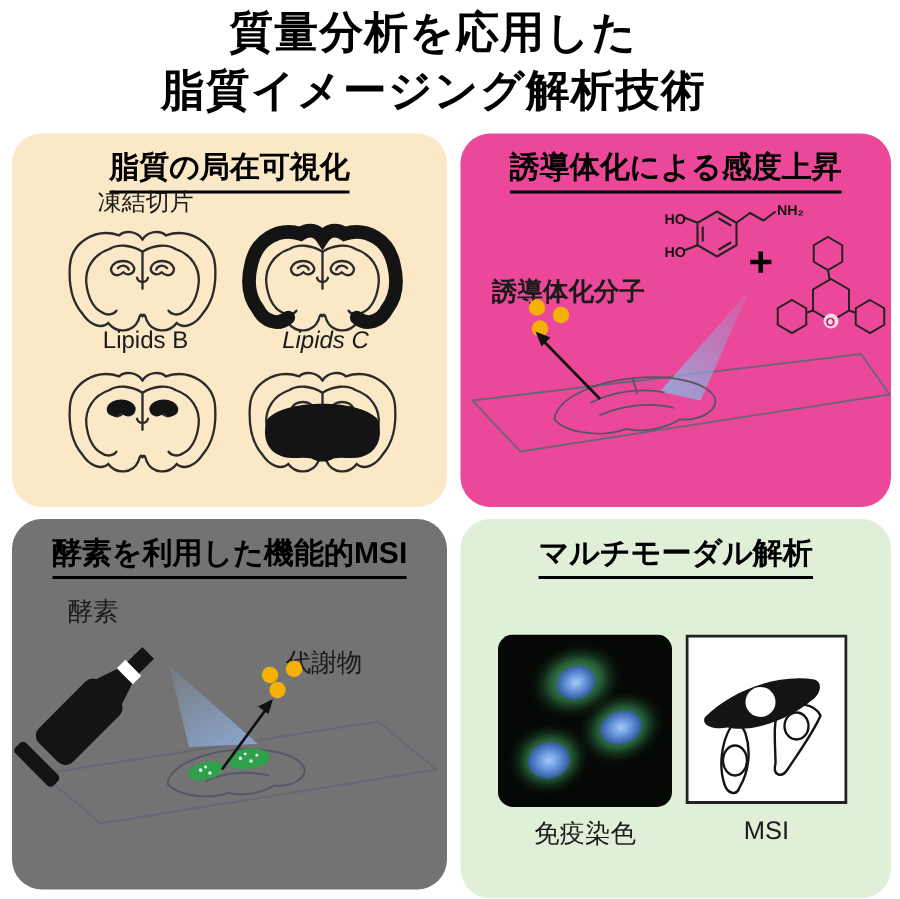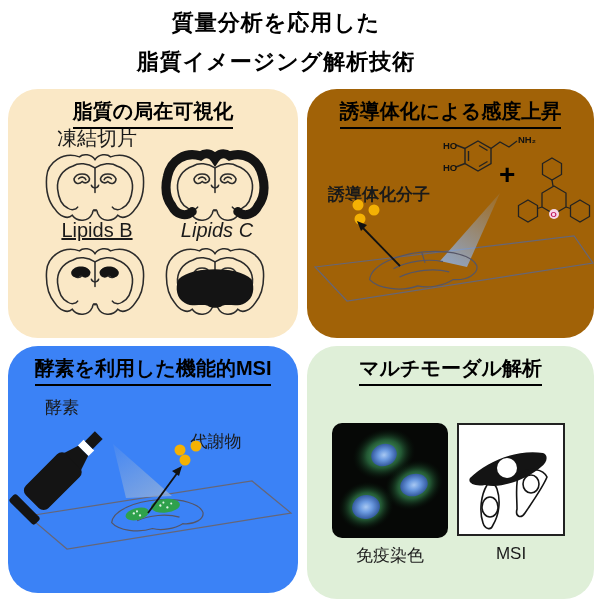--- a/index.html
+++ b/index.html
@@ -2,53 +2,53 @@
 <html><head>
 <meta charset="utf-8">
 <style>
   html,body{margin:0;padding:0;background:#ffffff;}
   #app{
     position:relative;width:600px;height:599px;background:#ffffff;overflow:hidden;
     font-family:"Liberation Sans","DejaVu Sans",sans-serif;color:#000;
   }
   .main-title{
     position:absolute;top:3px;left:0;width:552px;text-align:center;
-    font-size:22px;font-weight:800;line-height:39px;letter-spacing:1px;color:#000;
+    font-size:29px;font-weight:800;line-height:39px;letter-spacing:1px;color:#000;padding-left:13px;
   }
-  .panel{position:absolute;border-radius:30px;}
+  .panel{position:absolute;border-radius:20px;}
   #panel1{left:8px;top:89px;width:290px;height:249px;background:#FAE8C6;}
   #panel2{left:307px;top:89px;width:287px;height:249px;background:#F6D6E9;}
   #panel3{left:8px;top:346px;width:290px;height:247px;background:#D8E0EF;}
   #panel4{left:307px;top:346px;width:287px;height:253px;background:#DFEFD8;}
   .panel-heading{
     position:absolute;top:9px;left:0;right:0;text-align:center;
     font-size:20px;font-weight:800;color:#000;
   }
   .panel-heading span{border-bottom:2.5px solid #000;padding-bottom:2px;display:inline-block;}
-  .lbl{position:absolute;font-size:20px;color:#1a1a1a;text-align:center;}
+  .lbl{position:absolute;font-size:16px;color:#1a1a1a;text-align:center;}
   .lbl17{font-size:17px;}
   .abs{position:absolute;}
   svg{display:block;}
 </style>
 </head>
 <body>
 
 <div id="app">
 
   <div class="main-title">
     <div>質量分析を応用した</div>
     <div>脂質イメージング解析技術</div>
   </div>
 
   <div class="panel" id="panel1" style="background: rgb(250, 232, 198);">
     <div class="panel-heading">
       <span>脂質の局在可視化</span>
     </div>
     <div class="lbl" style="left:34px;top:36px;width:110px;">凍結切片</div>
-    <div class="lbl" style="left:34px;top:130px;width:110px;text-decoration:underline;">Lipids B</div>
+    <div class="lbl" style="left:34px;top:130px;width:110px;">Lipids B</div>
     <div class="lbl" style="left:154px;top:130px;width:110px;font-style:italic;">Lipids C</div>
 
     <svg class="abs" style="left:0;top:0;" width="290" height="249" viewBox="0 0 290 249">
       <defs>
         <g id="brainBase" stroke="#2b2b2b" stroke-width="1.7" fill="none" stroke-linecap="round">
           <g id="bh">
             <path d="M60,16 C56,10 47,9 43,13 C25,7 8,19 7,35 C6,49 9,62 16,70 C21,78 30,82 35,77 C41,85 53,84 57,75 C58,71 59,70 60,72"></path>
             <path d="M60,25 C52,20 42,19 36,23 C24,27 18,37 19,48 C20,58 24,66 30,69 C34,72 39,71 41,68"></path>
             <path d="M37,37 C40,30 52,30 54,37 C54,41 49,43 46,40 C42,44 37,42 37,37 Z"></path>
             <path d="M42,37 C45,34 49,35 50,38"></path>
@@ -73,21 +73,21 @@
         <path d="M34,36 C37,28 52,28 55,36 C55,41 49,44 45,40 C40,44 33,42 34,36 Z M86,36 C83,28 68,28 65,36 C65,41 71,44 75,40 C80,44 87,42 86,36 Z" fill="#141414"></path>
       </svg>
 
       <svg x="152" y="150" width="110" height="84" viewBox="0 0 120 92">
         <use href="#brainBase"></use>
         <path d="M20,44 C28,36 44,33 60,33 C76,33 92,36 100,44 C104,54 102,65 93,70 C85,75 76,71 68,73 C64,76 56,76 52,73 C44,71 35,75 27,70 C18,65 16,54 20,44 Z" fill="#141414"></path>
       </svg>
     </svg>
   </div>
 
-  <div class="panel" id="panel2" style="background: #a16207;">
+  <div class="panel" id="panel2" style="background: #ec4899;">
     <div class="panel-heading">
       <span>誘導体化による感度上昇</span>
     </div>
     <div class="lbl lbl17" style="left:16px;top:94px;width:112px;font-weight:bold;">誘導体化分子</div>
     <div class="abs" style="left:192px;top:70px;font-size:28px;font-weight:700;">+</div>
 
     <svg class="abs" style="left:0;top:0;" width="287" height="249" viewBox="0 0 287 249">
       <defs>
         <linearGradient id="beam2" x1="193" y1="104" x2="145" y2="176" gradientUnits="userSpaceOnUse">
           <stop offset="0" stop-color="#8FAEDC" stop-opacity="0.12"></stop>
@@ -137,21 +137,21 @@
         <polygon points="221,111 230.5,116.5 230.5,127.5 221,133 211.5,127.5 211.5,116.5"></polygon>
         <line x1="235" y1="118" x2="230.5" y2="119.5"></line>
         <polygon points="273,111 282.5,116.5 282.5,127.5 273,133 263.5,127.5 263.5,116.5"></polygon>
         <line x1="259" y1="118" x2="263.5" y2="119.5"></line>
       </g>
       <circle cx="247" cy="125" r="5" fill="#F6D6E9"></circle>
       <text x="243.5" y="128" font-size="8" font-weight="bold" fill="#C2185B">O</text>
     </svg>
   </div>
 
-  <div class="panel" id="panel3" style="background: #3b82f6;">
+  <div class="panel" id="panel3" style="background: #737373;">
     <div class="panel-heading">
       <span>酵素を利用した機能的MSI</span>
     </div>
     <div class="lbl lbl17" style="left:24px;top:50px;width:60px;">酵素</div>
     <div class="lbl lbl17" style="left:176px;top:84px;width:64px;">代謝物</div>
 
     <svg class="abs" style="left:0;top:0;" width="290" height="247" viewBox="0 0 290 247">
       <defs>
         <linearGradient id="beam3" x1="105" y1="98" x2="140" y2="155" gradientUnits="userSpaceOnUse">
           <stop offset="0" stop-color="#8FAEDC" stop-opacity="0.12"></stop>

